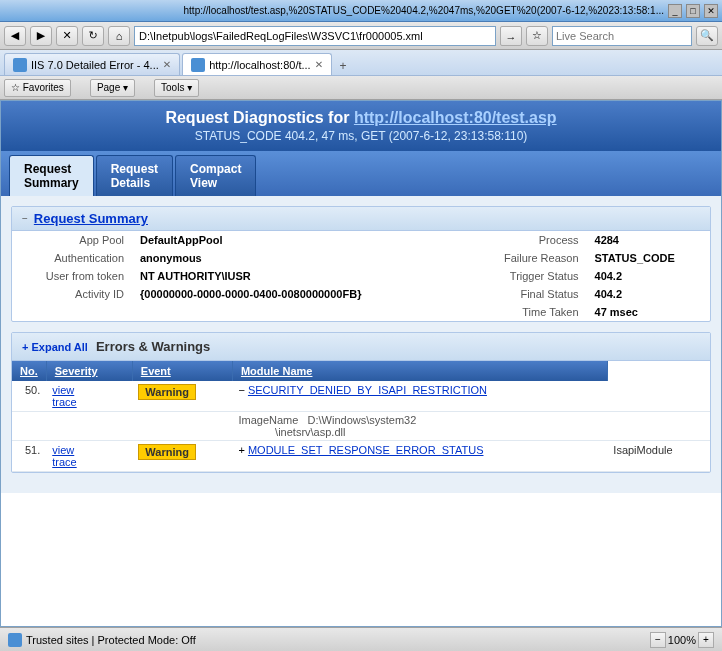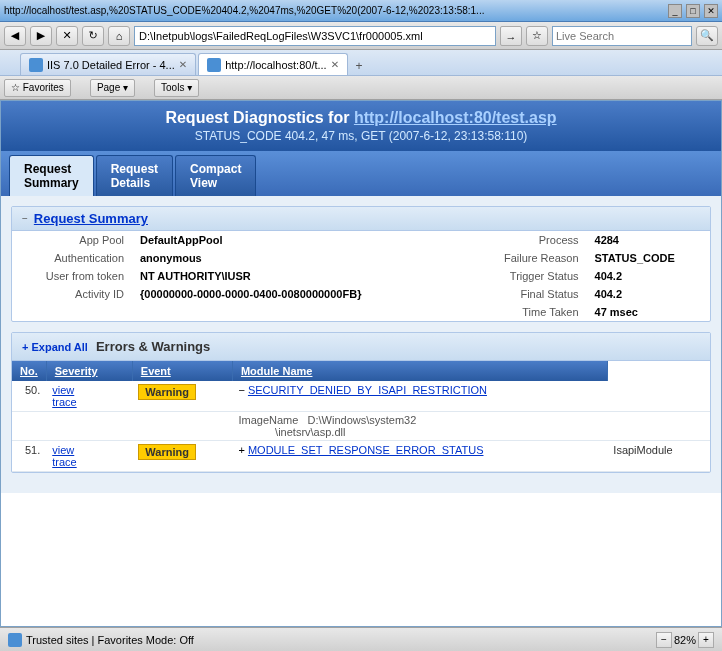--- a/index.html
+++ b/index.html
@@ -22,20 +22,21 @@
       height: 22px;
       border-bottom: 1px solid #4a7cb5;
     }
     .browser-titlebar-text {
       font-size: 10px;
       color: #000;
       flex: 1;
       overflow: hidden;
       white-space: nowrap;
       text-overflow: ellipsis;
+      text-align: right;
     }
     .title-btn {
       width: 14px; height: 14px;
       background: #c0c0c0;
       border: 1px solid #888;
       font-size: 9px;
       display: flex; align-items: center; justify-content: center;
       cursor: pointer;
     }
 
@@ -82,21 +83,21 @@
       font-size: 11px;
       background: white;
     }
 
     .tabs-bar {
       background: linear-gradient(to bottom, #dde8f5, #c5d8ef);
       border-bottom: 1px solid #a0b8d8;
       display: flex;
       align-items: flex-end;
       height: 26px;
-      padding: 0 20px;
+      padding: 0 4px;
       gap: 2px;
     }
     .browser-tab {
       height: 22px;
       padding: 0 8px;
       background: linear-gradient(to bottom, #e8f0fa, #c8d8ee);
       border: 1px solid #a0b8d8;
       border-bottom: none;
       border-radius: 3px 3px 0 0;
       display: flex;
@@ -531,22 +532,22 @@
         </tbody>
       </table>
     </div>
 
   </div>
 </div>
 
 <div class="status-bar">
   <div class="status-left">
     <span class="trusted-icon"></span>
-    <span>Trusted sites | Favorites Mode: Off</span>
+    <span>Trusted sites | Protected Mode: Off</span>
   </div>
   <div class="status-right">
     <div class="zoom-controls">
       <div class="zoom-btn">−</div>
-      <span>82%</span>
+      <span>100%</span>
       <div class="zoom-btn">+</div>
     </div>
   </div>
 </div>
 
 </body></html>

